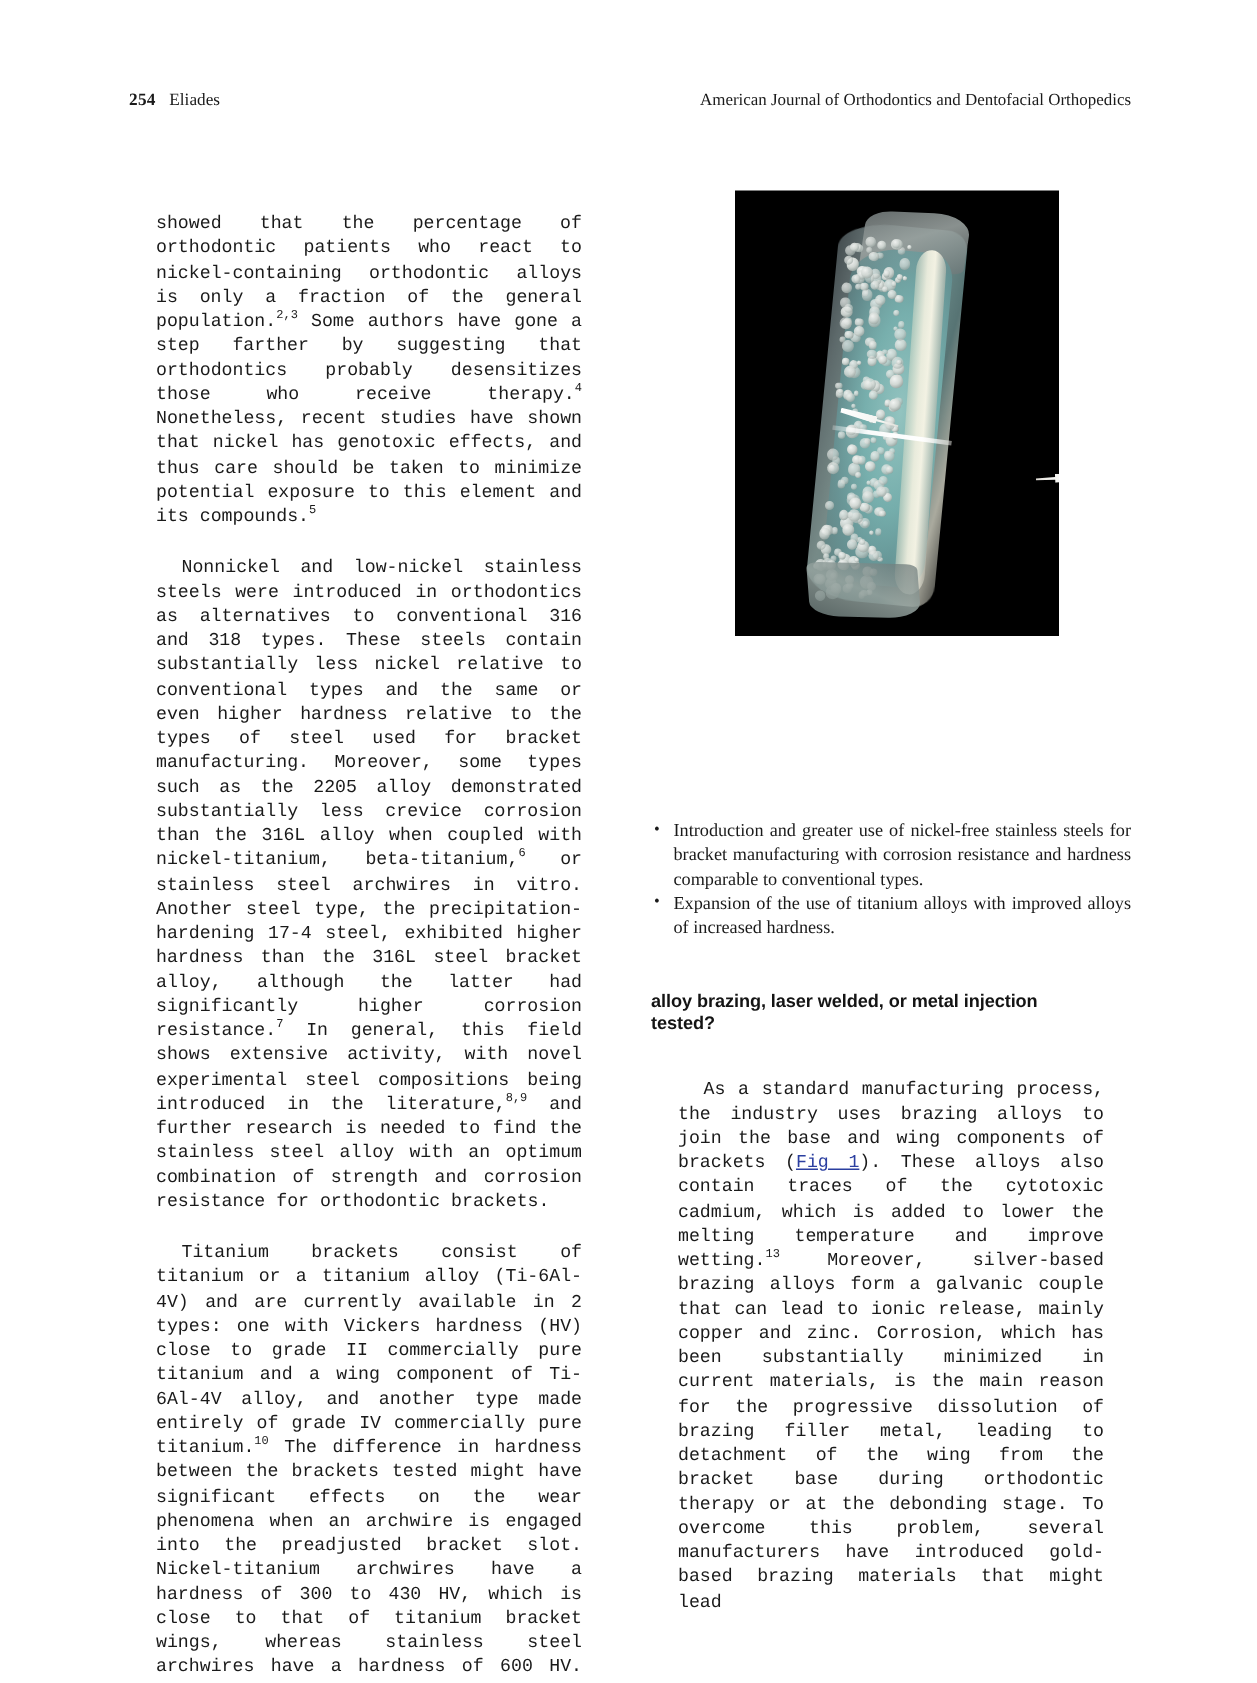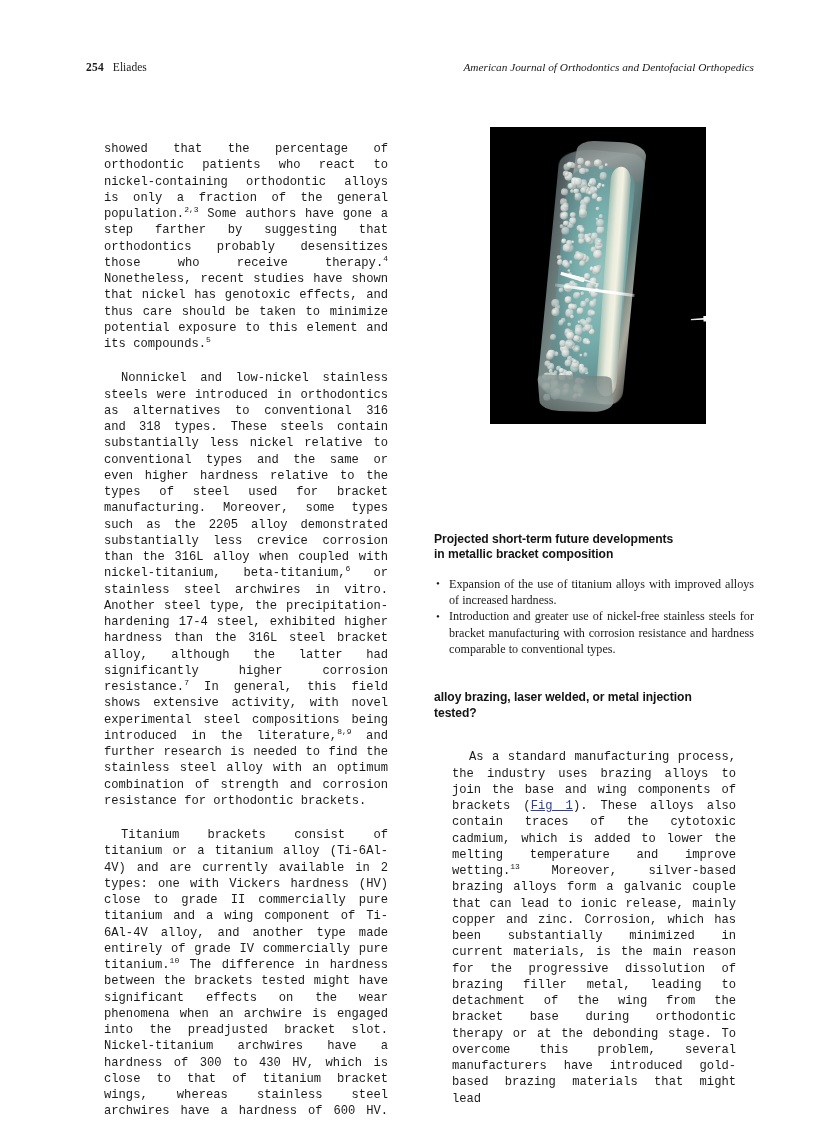--- a/index.html
+++ b/index.html
@@ -47,21 +47,20 @@
     letter-spacing: 0.2px;
   }
   .rh-author {
     margin-left: 9px;
   }
   .rh-right {
     position: absolute;
     right: 0;
     top: 0;
     text-align: right;
-    font-style: italic;
     font-size: 11.3px;
     line-height: 15.5px;
     white-space: nowrap;
   }
   .rh-journal { display: block; }
   .rh-date { display: block; }
 
   
   .col {
     position: absolute;
@@ -555,30 +554,26 @@
         <div class="arrow arrow-right"></div>
       </div>
     </div>
   </div>
 
   <div class="col col-right" style="top:516px;">
 
 
     <div class="sp-16"></div>
 
-    <h2 class="section-head">
-      <span>Projected short-term future developments</span><br>
-      <span>in metallic bracket composition</span>
-    </h2>
 
     <div class="sp-13"></div>
 
     <ul class="bullets">
+      <li>Introduction and greater use of nickel-free stainless steels for bracket manufacturing with corrosion resistance and hardness comparable to conventional types.</li>
       <li>Expansion of the use of titanium alloys with improved alloys of increased hardness.</li>
-      <li>Introduction and greater use of nickel-free stainless steels for bracket manufacturing with corrosion resistance and hardness comparable to conventional types.</li>
     </ul>
 
     <div class="sp-18"></div>
 
     <h2 class="section-head">
       <br>
       <span>alloy brazing, laser welded, or metal injection</span><br>
       <span>tested?</span>
     </h2>
 

